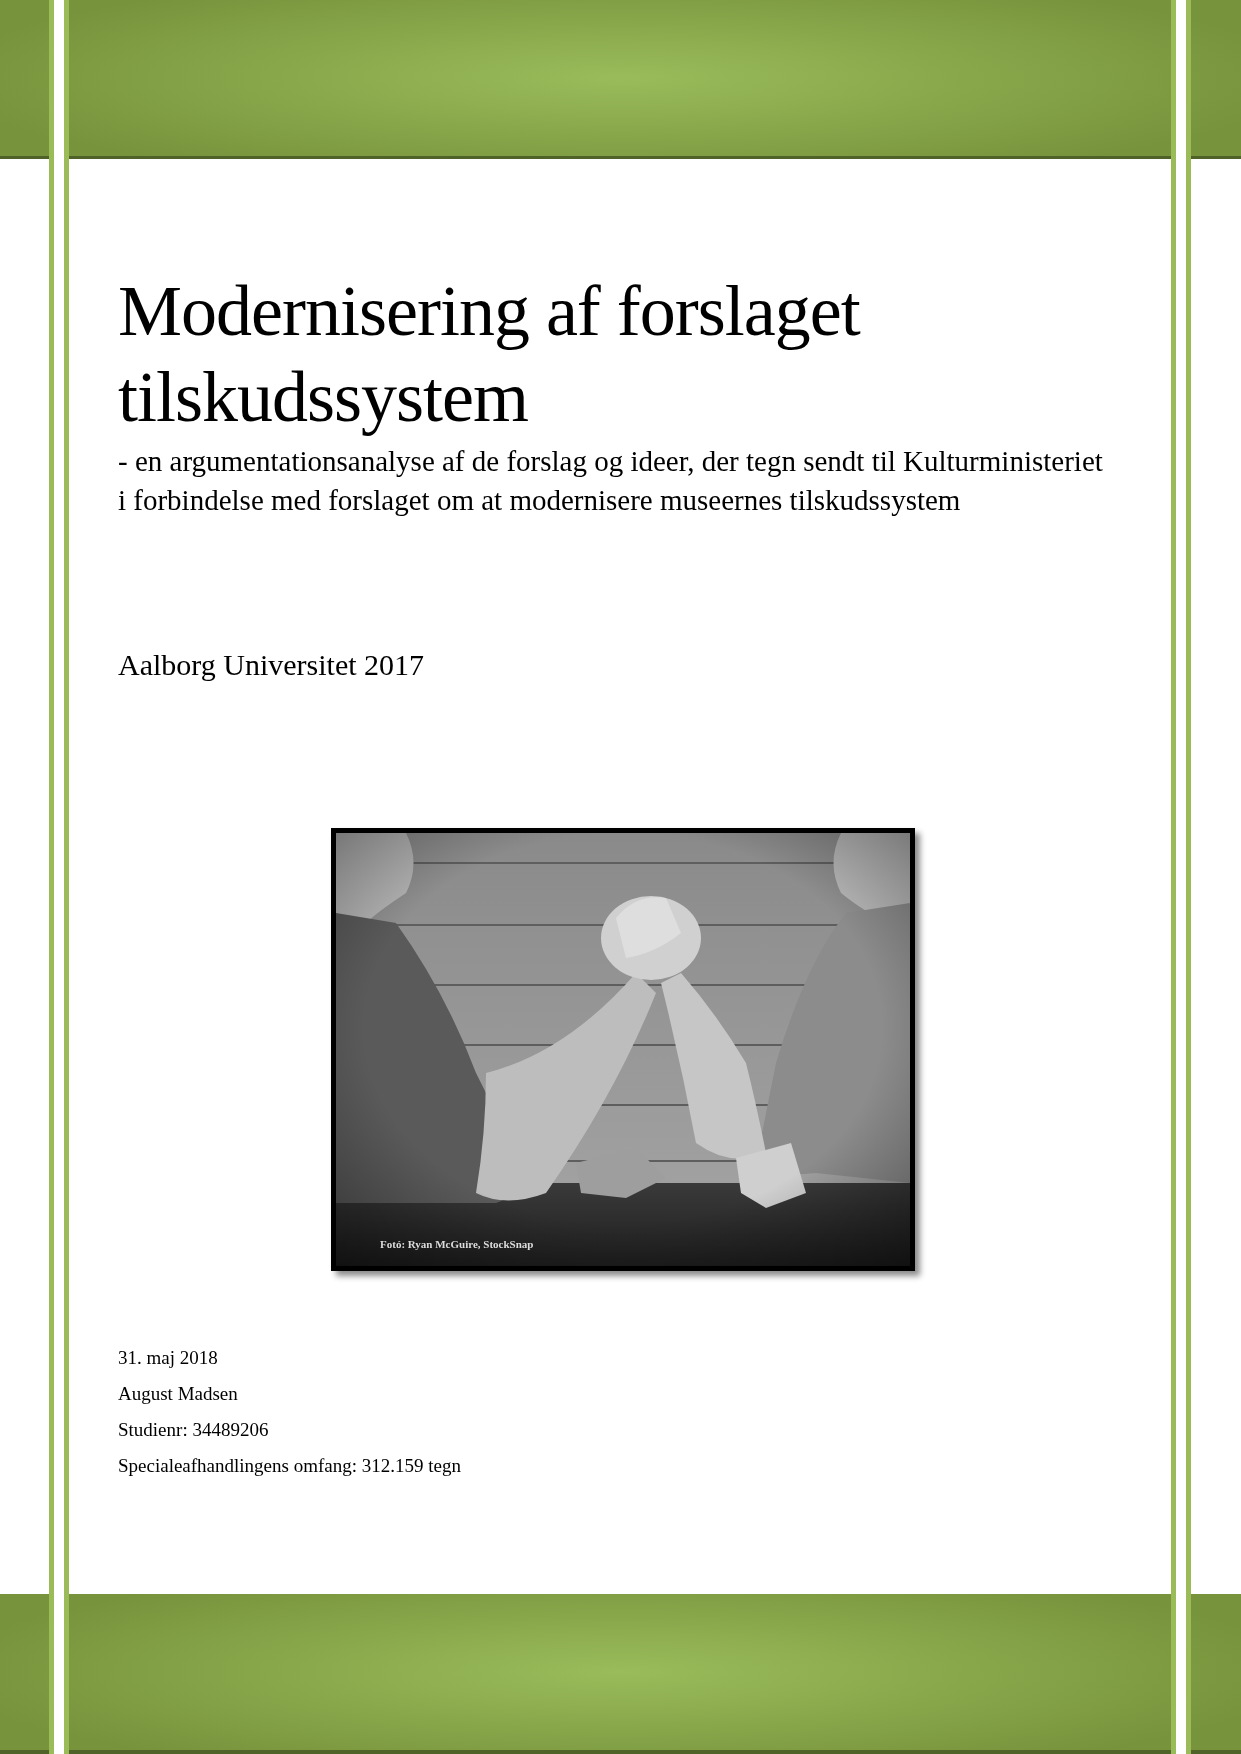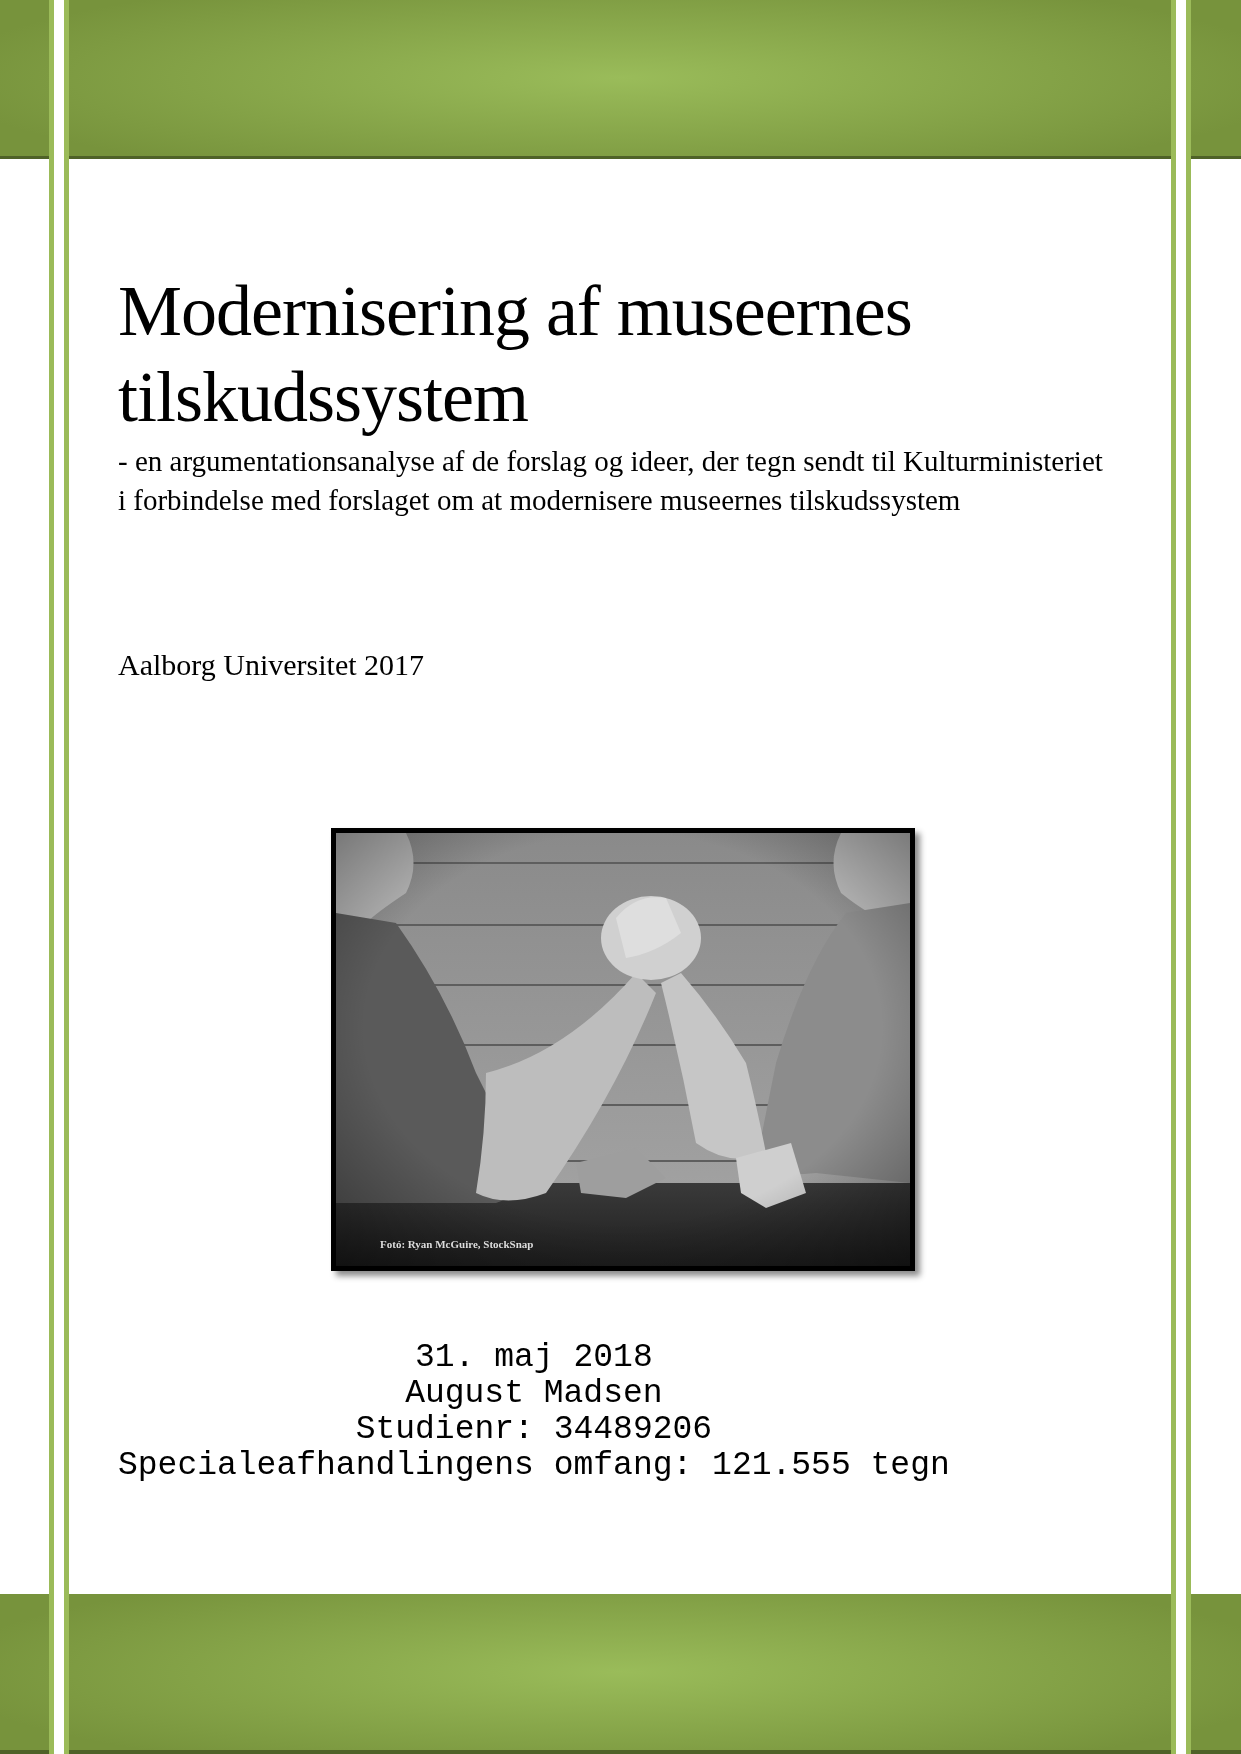--- a/index.html
+++ b/index.html
@@ -45,41 +45,41 @@
   }
   .photo-frame svg { display:block; }
   .photo-credit {
     position:absolute; left:8px; bottom:16px;
     font-family:"Liberation Serif", serif; font-weight:bold;
     font-size:11px; color:#dcdcdc;margin-left:36px;
   }
 
   .meta {
     position:absolute; left:118px; top:1340px;
-    font-family:Liberation Mono, monospace;
-    font-size:33px; line-height:36px;text-align:center;
+    font-family:Liberation Serif, serif;
+    font-size:19px; line-height:36px;
   }
   .meta div { white-space:nowrap; }
 </style>
 </head>
 <body>
 
 <div class="band top"></div>
 <div class="band bottom"></div>
 
 <div class="vstripe green" style="left:49px"></div>
 <div class="vstripe white" style="left:54px"></div>
 <div class="vstripe green" style="left:64px"></div>
 
 <div class="vstripe green" style="left:1171px"></div>
 <div class="vstripe white" style="left:1176px"></div>
 <div class="vstripe green" style="left:1186px"></div>
 
 <h1 class="title">
-  <span>Modernisering af museernes</span><br>
+  <span>Modernisering af forslaget</span><br>
   <span>tilskudssystem</span>
 </h1>
 
 <p class="subtitle">- en argumentationsanalyse af de forslag og ideer, der tegn sendt til Kulturministeriet i forbindelse med forslaget om at modernisere museernes tilskudssystem</p>
 
 <div class="program">
   <div>Aalborg Universitet 2017</div>
 </div>
 
 <div class="photo-frame">
@@ -120,14 +120,14 @@
     <path d="M400 325 L455 310 L470 360 L430 375 L405 360 Z" fill="#cfcfcf"></path>
     <rect x="0" y="0" width="574" height="433" fill="url(#vig)"></rect>
   </svg>
   <span class="photo-credit">Fotó: Ryan McGuire, StockSnap</span>
 </div>
 
 <div class="meta">
   <div>31. maj 2018</div>
   <div>August Madsen</div>
   <div>Studienr: 34489206</div>
-  <div>Specialeafhandlingens omfang: 121.555 tegn</div>
+  <div>Specialeafhandlingens omfang: 312.159 tegn</div>
 </div>
 
 </body></html>

